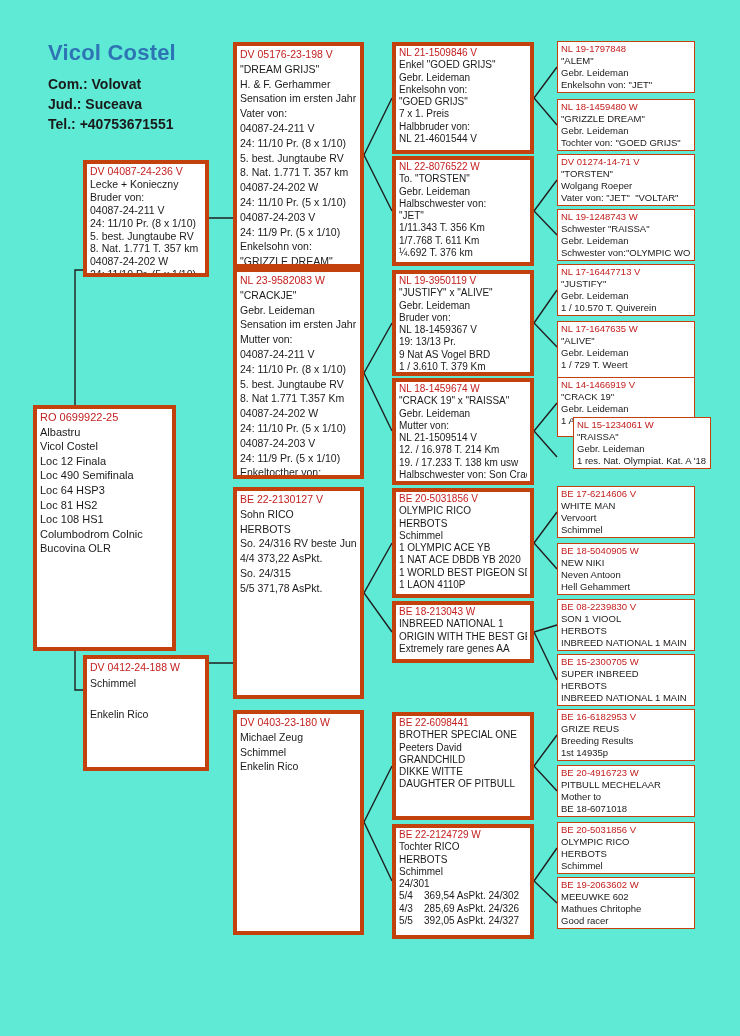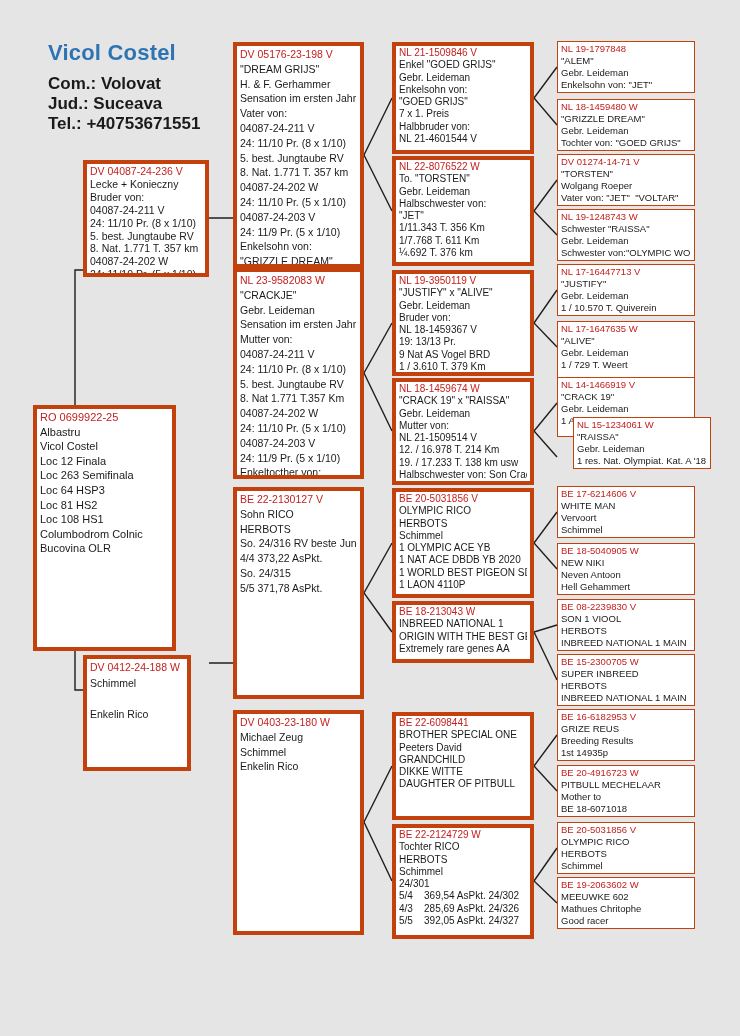--- a/index.html
+++ b/index.html
@@ -1,29 +1,29 @@
 <!DOCTYPE html>
 <html><head>
 <meta charset="utf-8">
 <style>
   html,body { margin:0; padding:0; }
   .page {
     position:relative;
     width:740px; height:1036px;
-    background:#e5e5e5;
+    background:#5eead4;
     font-family:"Liberation Sans", sans-serif;
     color:#1a1a1a;
     overflow:hidden;
   }
   .owner { position:absolute; left:48px; top:40px; }
   .owner-name {
     font-size:22px; font-weight:bold; color:#2e74b5;
     margin:0 0 8px 0; letter-spacing:0.2px;
   }
-  .owner-line { font-size:17px; font-weight:bold; line-height:20px; white-space:pre; }
+  .owner-line { font-size:14px; font-weight:bold; line-height:20px; white-space:pre; }
 
   svg.connectors { position:absolute; left:0; top:0; }
 
   .box {
     position:absolute; box-sizing:border-box;
     border:4px solid #c2410c; background:#ffffff;
     padding:1px 3px; overflow:hidden;
   }
   .box .ring { display:block; color:#c42020; white-space:pre; overflow:hidden; }
   .box .line { display:block; white-space:pre; overflow:hidden; }
@@ -66,39 +66,39 @@
       M557 735 L534 766 L557 791
       M557 848 L534 881 L557 903"></path>
   </svg>
 
   <div id="boxes">
       <div class="box col-main" style="left: 33px; top: 405px; width: 143px; height: 246px;">
         <span class="ring">RO 0699922-25</span>
         <div class="line">Albastru</div>
         <div class="line">Vicol Costel</div>
         <div class="line">Loc 12 Finala</div>
-        <div class="line">Loc 263 Semifinala</div>
+        <div class="line">Loc 490 Semifinala</div>
         <div class="line">Loc 64 HSP3</div>
         <div class="line">Loc 81 HS2</div>
         <div class="line">Loc 108 HS1</div>
         <div class="line">Columbodrom Colnic</div>
         <div class="line">Bucovina OLR</div>
       </div>
       <div class="box col-p" style="left: 83px; top: 160px; width: 126px; height: 117px;">
         <span class="ring">DV 04087-24-236 V</span>
         <div class="line">Lecke + Konieczny</div>
         <div class="line">Bruder von:</div>
         <div class="line">04087-24-211 V</div>
         <div class="line">24: 11/10 Pr. (8 x 1/10)</div>
         <div class="line">5. best. Jungtaube RV</div>
         <div class="line">8. Nat. 1.771 T. 357 km</div>
         <div class="line">04087-24-202 W</div>
         <div class="line">24: 11/10 Pr. (5 x 1/10)</div>
       </div>
-      <div class="box col-p2" style="left: 83px; top: 655px; width: 108px; height: 116px;">
+      <div class="box col-p2" style="left: 83px; top: 655px; width: 126px; height: 116px;">
         <span class="ring">DV 0412-24-188 W</span>
         <div class="line">Schimmel</div>
         <div class="line">&nbsp;</div>
         <div class="line">Enkelin Rico</div>
       </div>
       <div class="box col-gp" style="left: 233px; top: 42px; width: 131px; height: 226px;">
         <span class="ring">DV 05176-23-198 V</span>
         <div class="line">"DREAM GRIJS"</div>
         <div class="line">H. &amp; F. Gerhammer</div>
         <div class="line">Sensation im ersten Jahr!</div>

